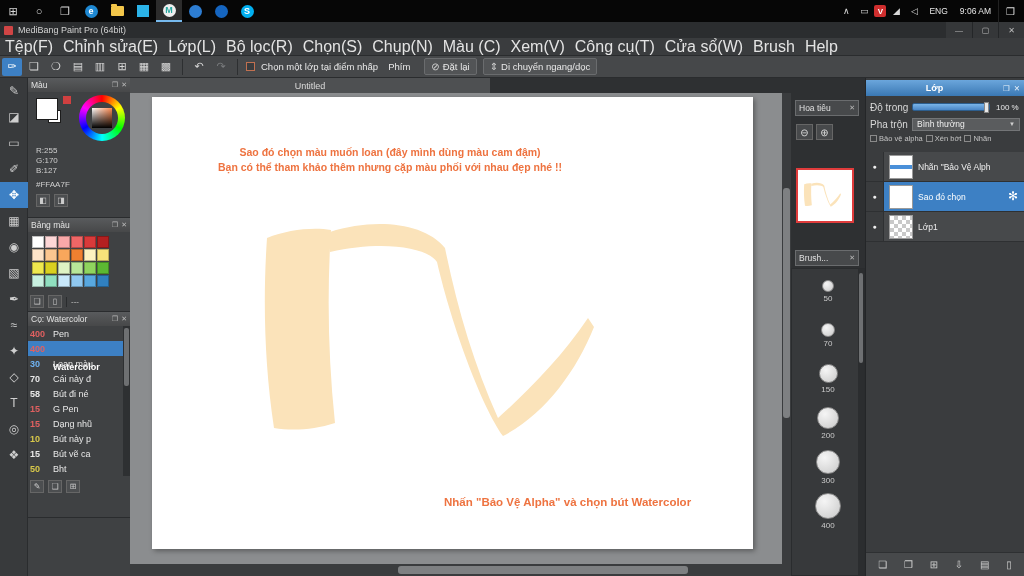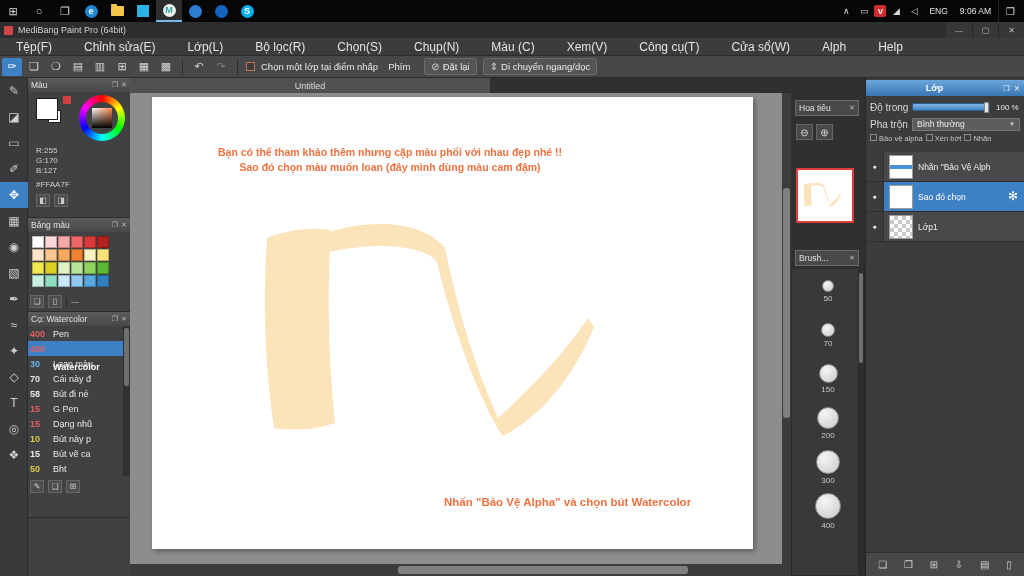--- a/index.html
+++ b/index.html
@@ -26,21 +26,21 @@
   
   .titlebar { position:absolute; left:0; top:22px; width:1024px; height:16px; background:#2b2d2f; display:flex; align-items:center; }
   .app-ic { width:9px; height:9px; background:#d04545; margin:0 5px 0 4px; border-radius:1px; }
   .title-txt { color:#d2d2d2; font-size:9px; }
   .win-btns { margin-left:auto; display:flex; height:100%; }
   .win-btn { width:26px; height:100%; display:flex; align-items:center; justify-content:center; color:#bdbdbd; font-size:8px; background:#353739; }
   .win-btn + .win-btn { border-left:1px solid #242628; }
 
   
   .menubar { position:absolute; left:0; top:38px; width:1024px; height:18px; background:#3a3c3e; display:flex; align-items:center; border-bottom:1px solid #2a2c2e; }
-  .menu-item { color:#e4e4e4; font-size:12px; padding:0 16px; line-height:18px; }
+  .menu-item { color:#e4e4e4; font-size:16px; padding:0 5px; line-height:18px; }
 
   
   .toolbar { position:absolute; left:0; top:56px; width:1024px; height:22px; background:#46484a; display:flex; align-items:center; gap:2px; padding-left:2px; border-bottom:1px solid #2a2c2e; }
   .tbar-ic { width:20px; height:18px; display:flex; align-items:center; justify-content:center; color:#d6d6d6; font-size:11px; border-radius:2px; }
   .tbar-ic.sel { background:#3d80c4; color:#fff; }
   .tbar-sep { width:1px; height:16px; background:#2d2f31; margin:0 4px; }
   .tbar-check { width:9px; height:9px; border:1px solid #c07050; background:#3a3c3e; margin:0 4px 0 2px; }
   .tbar-lbl { color:#e8e8e8; font-size:9.5px; margin-right:8px; }
   .tbar-btn { display:flex; align-items:center; gap:3px; background:#525456; border:1px solid #6a6c6e; border-radius:2px; color:#e8e8e8; font-size:9.5px; height:17px; padding:0 6px; margin-left:4px; }
   .tbar-btn .g { font-size:10px; color:#d0d0d0; }
@@ -128,21 +128,21 @@
   .lp-title { color:#fff; font-size:9px; font-weight:bold; flex:1; text-align:center; }
   .lp-hic { color:#eaf2fa; font-size:7.5px; margin-left:4px; }
   .lp-row { position:absolute; left:0; width:100%; display:flex; align-items:center; padding:0 4px; }
   .lp-lbl { color:#d8d8d8; font-size:10px; width:42px; flex:none; }
   .slider { position:relative; width:78px; height:8px; border-radius:2px; background:linear-gradient(#7ab4e8,#4a86c6); border:1px solid #2d5e8e; }
   .slider-thumb { position:absolute; right:0; top:-2px; width:5px; height:11px; background:#e8e8e8; border:1px solid #888; }
   .lp-val { color:#e8e8e8; font-size:8px; margin-left:6px; }
   .dropdown { flex:1; height:13px; background:#5a5c5e; border:1px solid #737577; color:#efefef; font-size:8.5px; display:flex; align-items:center; padding:0 4px; }
   .dropdown .caret { margin-left:auto; font-size:6px; color:#cfcfcf; }
   .chk-row { position:absolute; left:0; top:56px; width:100%; display:flex; align-items:center; gap:3px; padding:0 4px; }
-  .chk { display:flex; align-items:flex-start; gap:2px; color:#c4c4c4; font-size:7.5px; white-space:nowrap; }
+  .chk { display:flex; align-items:center; gap:2px; color:#c4c4c4; font-size:7.5px; white-space:nowrap; }
   .chk .box { width:7px; height:7px; border:1px solid #8a8a8a; background:#3a3c3e; flex:none; }
   .layers { position:absolute; left:0; top:74px; width:100%; }
   .layer-row { height:30px; background:#47494b; border-bottom:1px solid #2e3032; display:flex; align-items:center; position:relative; }
   .layer-row.sel { background:#3d80c4; }
   .eye-cell { width:18px; height:100%; background:#3a3c3e; display:flex; align-items:center; justify-content:center; color:#f0f0f0; font-size:7px; flex:none; border-right:1px solid #2e3032; }
   .l-thumb { width:24px; height:24px; background:#fff; border:1px solid #9a9a9a; margin:0 5px; flex:none; }
   .l-thumb.blue-line { background:linear-gradient(to bottom,#fff 40%,#4a90d9 40%,#4a90d9 58%,#fff 58%); }
   .l-thumb.checker { background:repeating-conic-gradient(#c9c9c9 0 25%, #fff 0 50%); background-size:8px 8px; }
   .l-name { color:#efefef; font-size:8.5px; white-space:nowrap; overflow:hidden; flex:1; }
   .layer-row.sel .l-name { color:#fff; }
@@ -209,21 +209,21 @@
   <span class="menu-item">Tệp(F)</span>
   <span class="menu-item">Chỉnh sửa(E)</span>
   <span class="menu-item">Lớp(L)</span>
   <span class="menu-item">Bộ lọc(R)</span>
   <span class="menu-item">Chọn(S)</span>
   <span class="menu-item">Chụp(N)</span>
   <span class="menu-item">Màu (C)</span>
   <span class="menu-item">Xem(V)</span>
   <span class="menu-item">Công cụ(T)</span>
   <span class="menu-item">Cửa sổ(W)</span>
-  <span class="menu-item">Alph</span>
+  <span class="menu-item">Brush</span>
   <span class="menu-item">Help</span>
 </div>
 
 <div class="toolbar">
   <div id="tbar-icons" style="display:flex;gap:2px;">
         <span class="tbar-ic sel">✑</span>
         <span class="tbar-ic">❏</span>
         <span class="tbar-ic">❍</span>
         <span class="tbar-ic">▤</span>
         <span class="tbar-ic">▥</span>
@@ -395,22 +395,22 @@
   <div class="tabbar">
     <div class="tab">Untitled</div>
   </div>
   <div class="viewport">
     <div class="page">
       <svg class="ribbon-svg" viewBox="0 0 601 452">
         <path d="M115,141 C135,133 160,130 179,133 C175,195 176,260 183,326 C162,333 140,334 122,331 C112,265 111,200 115,141 Z" fill="#fbe3ba"></path>
         <path d="M178,135 C221,121 272,125 293,151 C305,210 322,268 346,321 C375,295 410,260 436,221 L442,230 C424,275 392,318 351,339 C330,310 300,230 285,165 C275,150 230,143 178,155 Z" fill="#fbe3ba"></path>
       </svg>
       <div class="note note-top">
+        <div>Sao đó chọn màu muốn loan (đây mình dùng màu cam đậm)</div>
         <div>Bạn có thể tham khảo thêm nhưng cặp màu phối với nhau đẹp nhé !!</div>
-        <div>Sao đó chọn màu muốn loan (đây mình dùng màu cam đậm)</div>
       </div>
       <div class="note note-bottom">
         <div>Nhấn "Bảo Vệ Alpha" và chọn bút Watercolor</div>
       </div>
     </div>
   </div>
   <div class="vscroll">
         <div class="vthumb"></div>
       </div>
   <div class="hscroll">

